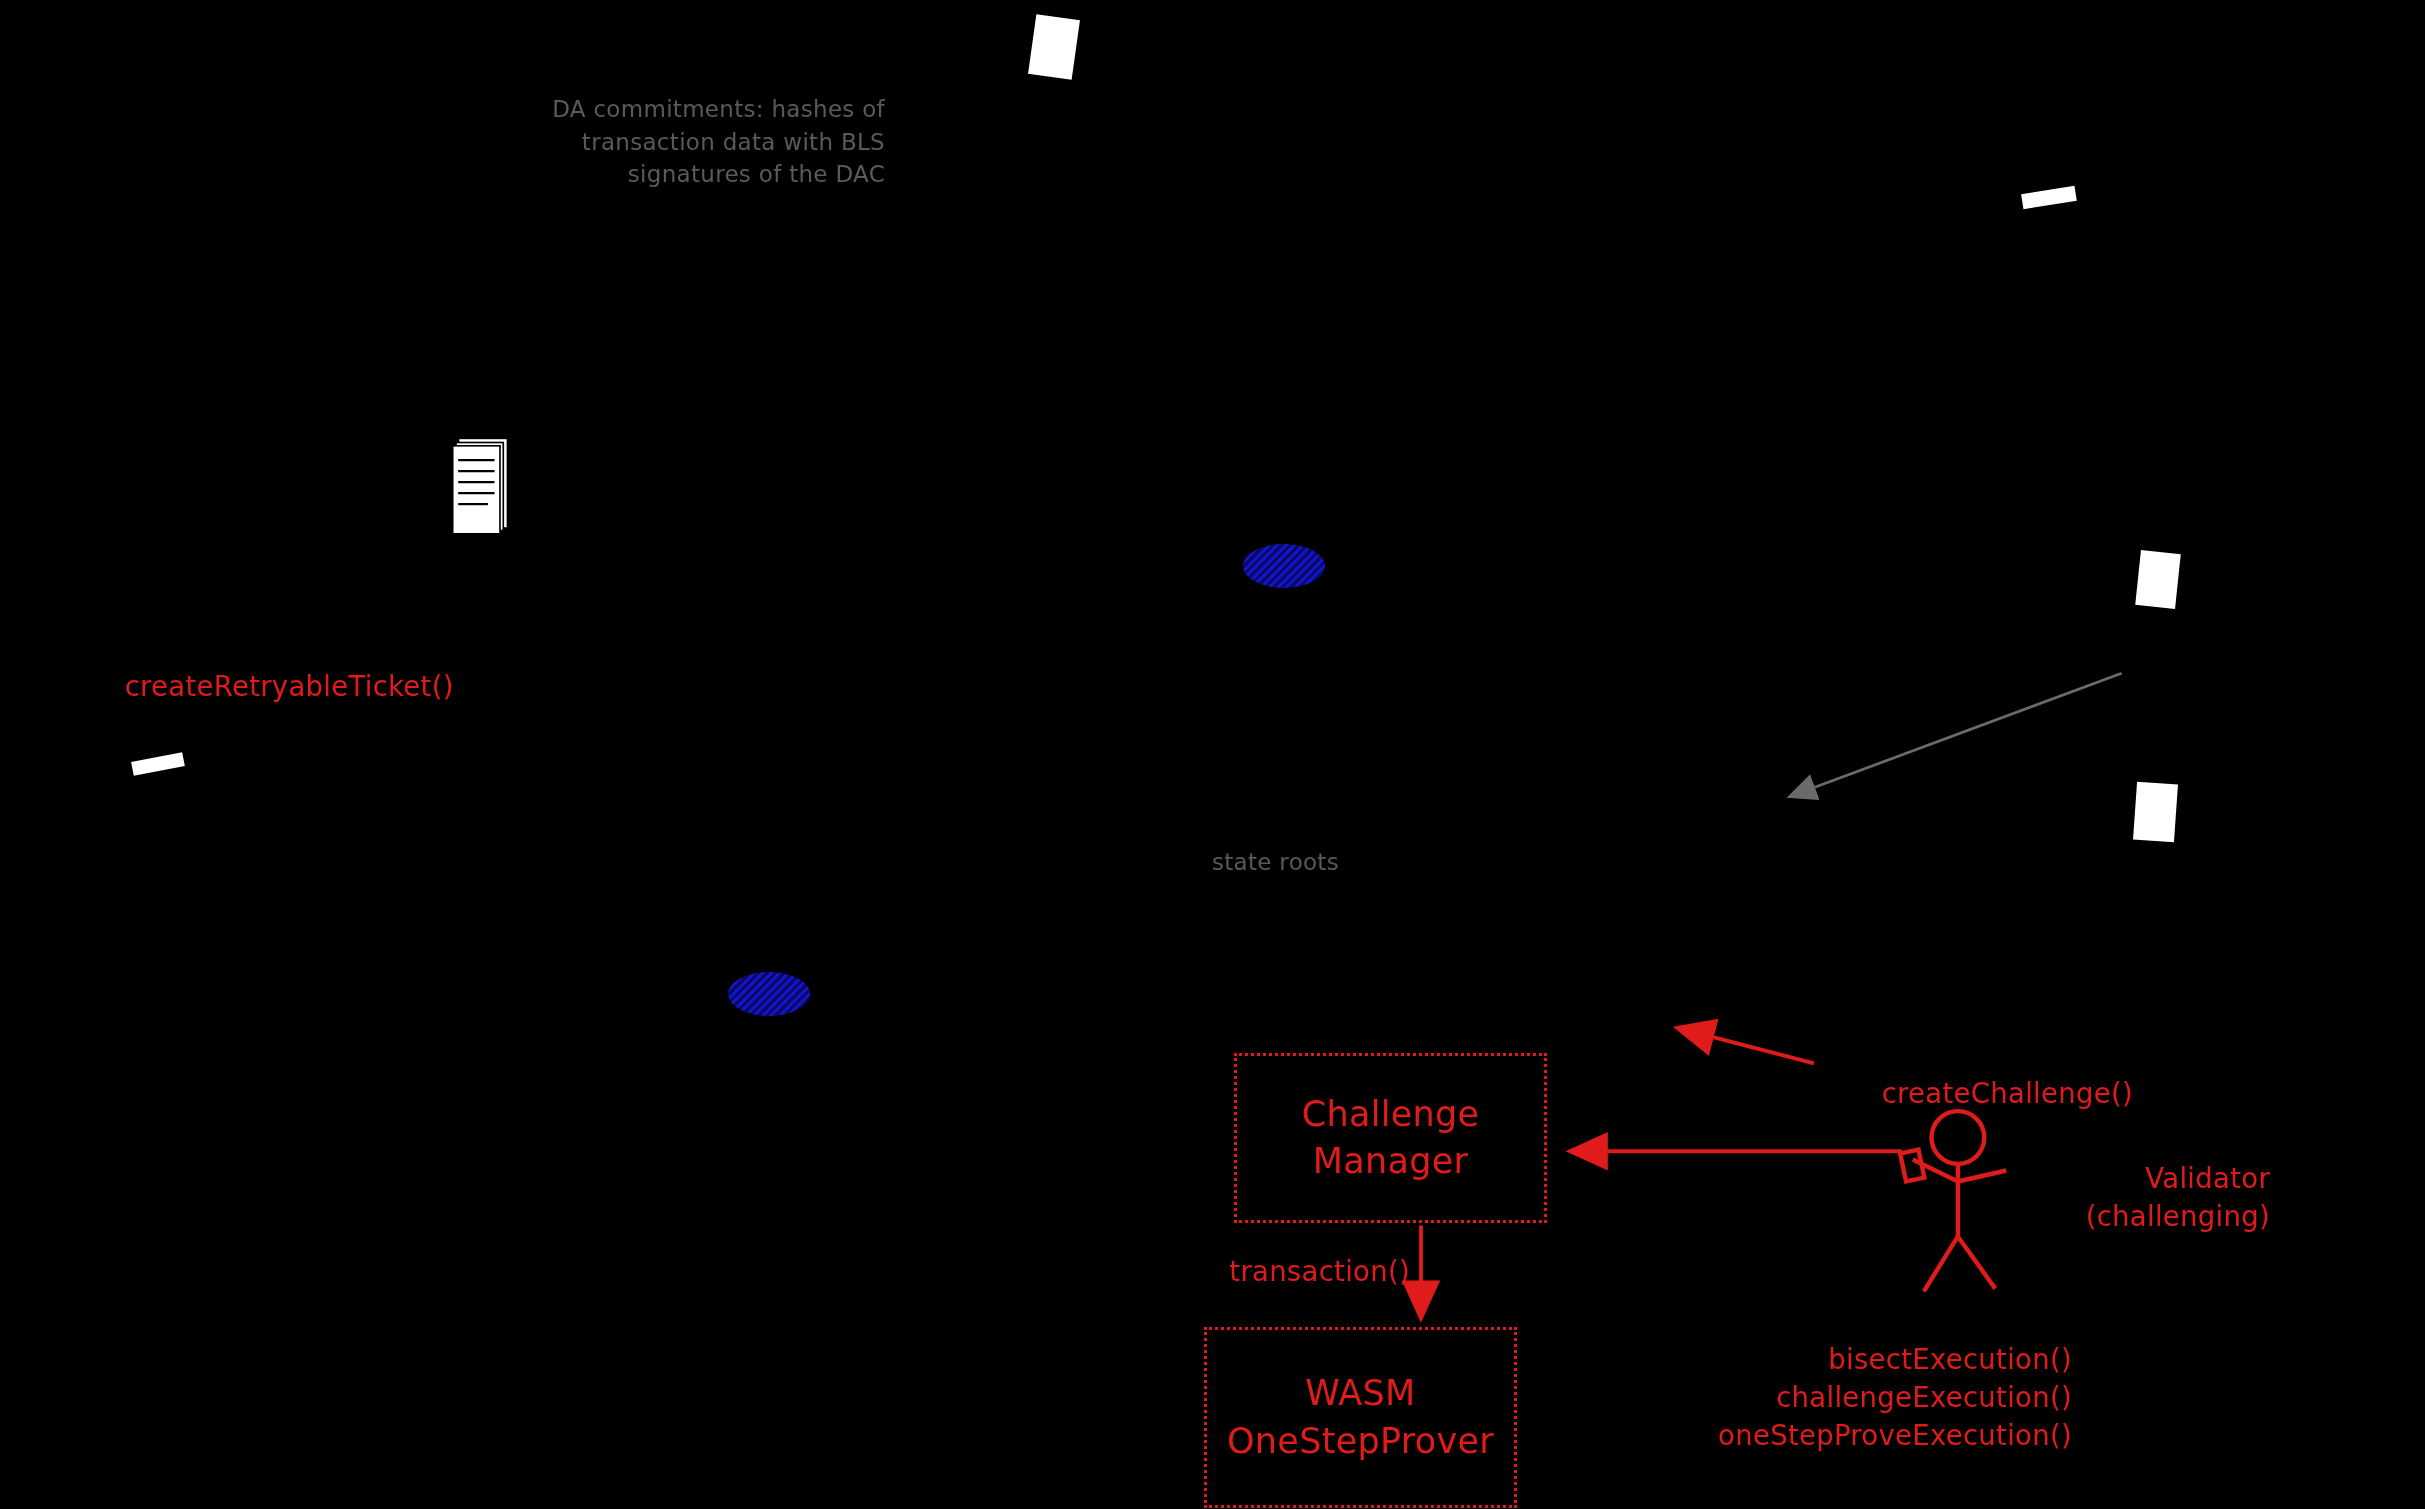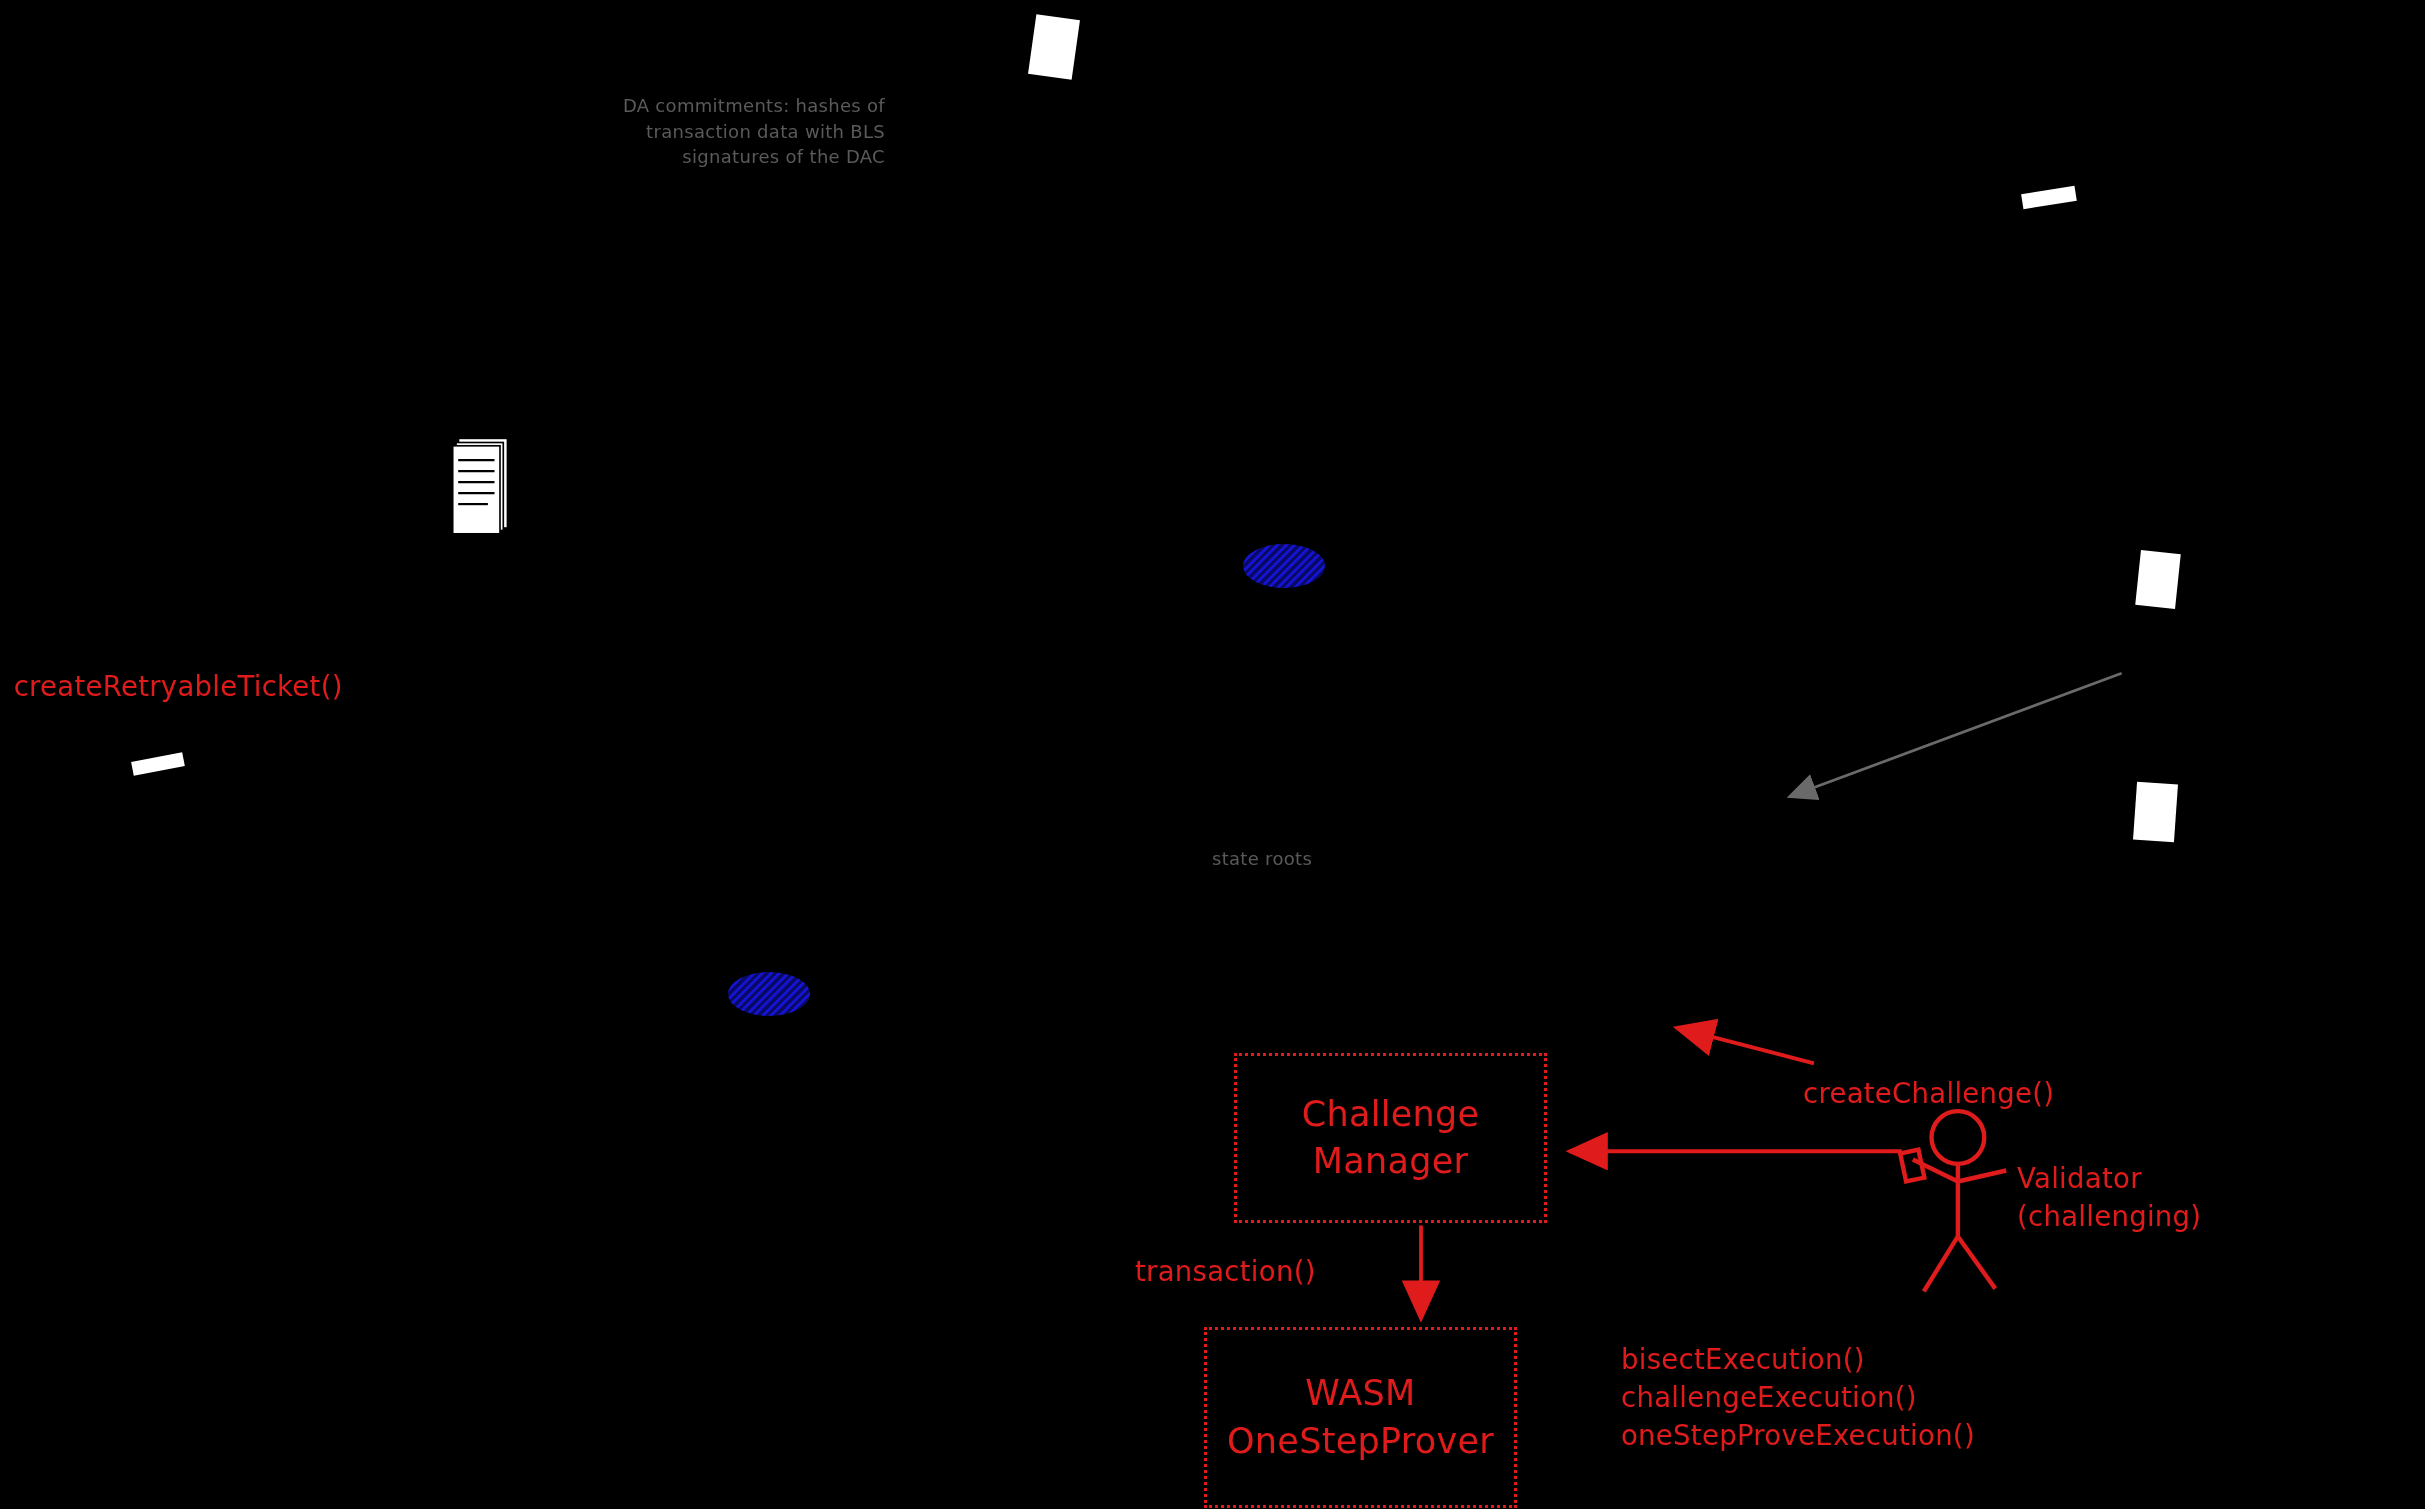--- a/index.html
+++ b/index.html
@@ -14,34 +14,35 @@
     position: relative;
     width: 2426px;
     height: 1509px;
     background: #000000;
     overflow: hidden;
   }
   .abs { position: absolute; }
   .note {
     color: #5a5a5a;
     font-family: "DejaVu Sans", sans-serif;
-    font-size: 18px;
+    font-size: 23px;
     line-height: 1.42;
     letter-spacing: 0.3px;
     white-space: pre-line;
   }
   .note.right { text-align: right; }
   .note.center { text-align: center; }
   .red-text {
     color: #e01b1b;
     font-family: "DejaVu Sans", sans-serif;
     font-size: 25px;
     line-height: 1.38;
     letter-spacing: 0.3px;
     white-space: pre-line;
+    text-align: right;
   }
   .red-text.big { font-size: 27.5px; }
   .box {
     border: 3.8px dotted #e01b1b;
     box-sizing: border-box;
     display: flex;
     align-items: center;
     justify-content: center;
     text-align: center;
   }

